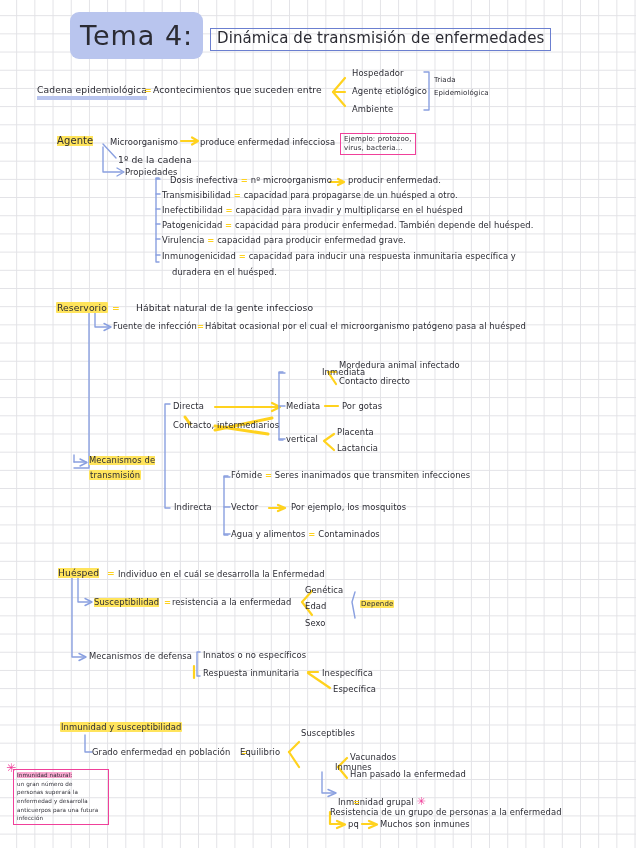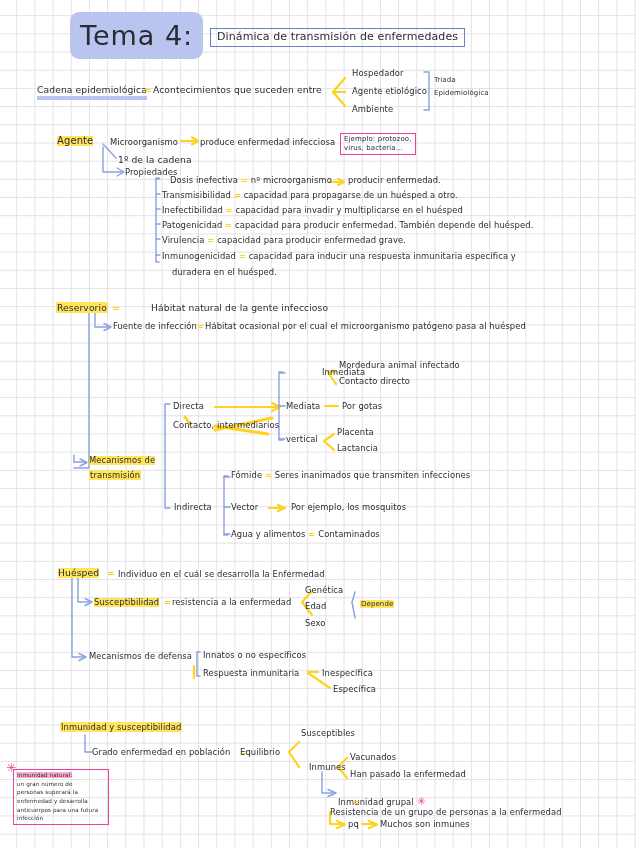--- a/index.html
+++ b/index.html
@@ -22,21 +22,21 @@
     background-position:-2px -3px;
     overflow:hidden;
   }
   .t{position:absolute;white-space:nowrap;line-height:1.05;}
   .hand{font-family:"DejaVu Sans", sans-serif;letter-spacing:.1px;}
   
   .s7{font-size:7px}
   .s8{font-size:8.4px}
   .s9{font-size:9.2px}
   .s10{font-size:10px}
-  .s12{font-size:11px}
+  .s12{font-size:15px}
   .title{font-size:27px;letter-spacing:1px;font-weight:400;}
   
   .hl-y{background:#ffe45c;padding:0 1px;border-radius:1px;box-decoration-break:clone;text-align:right;}
   .hl-y-under{
     background:linear-gradient(to top, #ffe45c 0, #ffe45c 95%, transparent 95%);
   }
   .hl-b{background:#b9c5ee;border-radius:9px;padding:8px 10px;}
   .ul-b{border-bottom:4px solid #b9c5ee;padding-bottom:1px;}
   
   .box-blue{border:1px solid #6b7fd0;padding:2px 6px 3px 6px;}
@@ -225,21 +225,21 @@
     <span>Inmunogenicidad</span>
     <span class="eq">=</span>
     <span>capacidad para inducir una respuesta inmunitaria específica y</span>
   </div>
   <div class="t s8 hand" style="left:172px;top:268px;">duradera en el huésped.</div>
 
   <div class="t s9 hand" style="left:56px;top:303px;">
     <span class="hl-y">Reservorio</span>
   </div>
   <div class="t s9 hand eq" style="left:112px;top:303px;">=</div>
-  <div class="t s9 hand" style="left:119px;top:303px;padding-left:32px;">Hábitat natural de la gente infeccioso</div>
+  <div class="t s9 hand" style="left:104px;top:303px;padding-left:32px;">Hábitat natural de la gente infeccioso</div>
 
 
   <div class="t s8 hand" style="left:113px;top:322px;">Fuente de infección</div>
   <div class="t s8 hand eq" style="left:197px;top:322px;">=</div>
   <div class="t s8 hand" style="left:205px;top:322px;">Hábitat ocasional por el cual el microorganismo patógeno pasa al huésped</div>
 
   <div class="t s8 hand" style="left:89px;top:456px;">
     <span class="hl-y-under">Mecanismos de</span>
   </div>
   <div class="t s8 hand" style="left:89px;top:471px;">
@@ -303,21 +303,21 @@
   <div class="t s8 hand" style="left:333px;top:685px;">Específica</div>
 
   <div class="t s8 hand" style="left:60px;top:723px;">
     <span class="hl-y">Inmunidad y susceptibilidad</span>
   </div>
   <div class="t s8 hand" style="left:92px;top:748px;">Grado enfermedad en población</div>
   <div class="t s8 hand eq" style="left:241px;top:748px;">=</div>
   <div class="t s8 hand" style="left:240px;top:748px;">Equilibrio</div>
 
   <div class="t s8 hand" style="left:301px;top:729px;">Susceptibles</div>
-  <div class="t s8 hand" style="left:285px;top:763px;padding-left:24px;">Inmunes</div>
+  <div class="t s8 hand" style="left:311px;top:763px;padding-left:24px;">Inmunes</div>
   <div class="t s8 hand" style="left:350px;top:753px;">Vacunados</div>
   <div class="t s8 hand" style="left:350px;top:770px;">Han pasado la enfermedad</div>
 
   <div class="t s8 hand" style="left:338px;top:796px;">
     <span>Inmunidad grupal</span>
     <span class="star">✳</span>
   </div>
   <div class="t s8 hand eq" style="left:353px;top:798px;">=</div>
   <div class="t s8 hand" style="left:330px;top:808px;">Resistencia de un grupo de personas a la enfermedad</div>
   <div class="t s8 hand" style="left:348px;top:820px;">pq</div>

